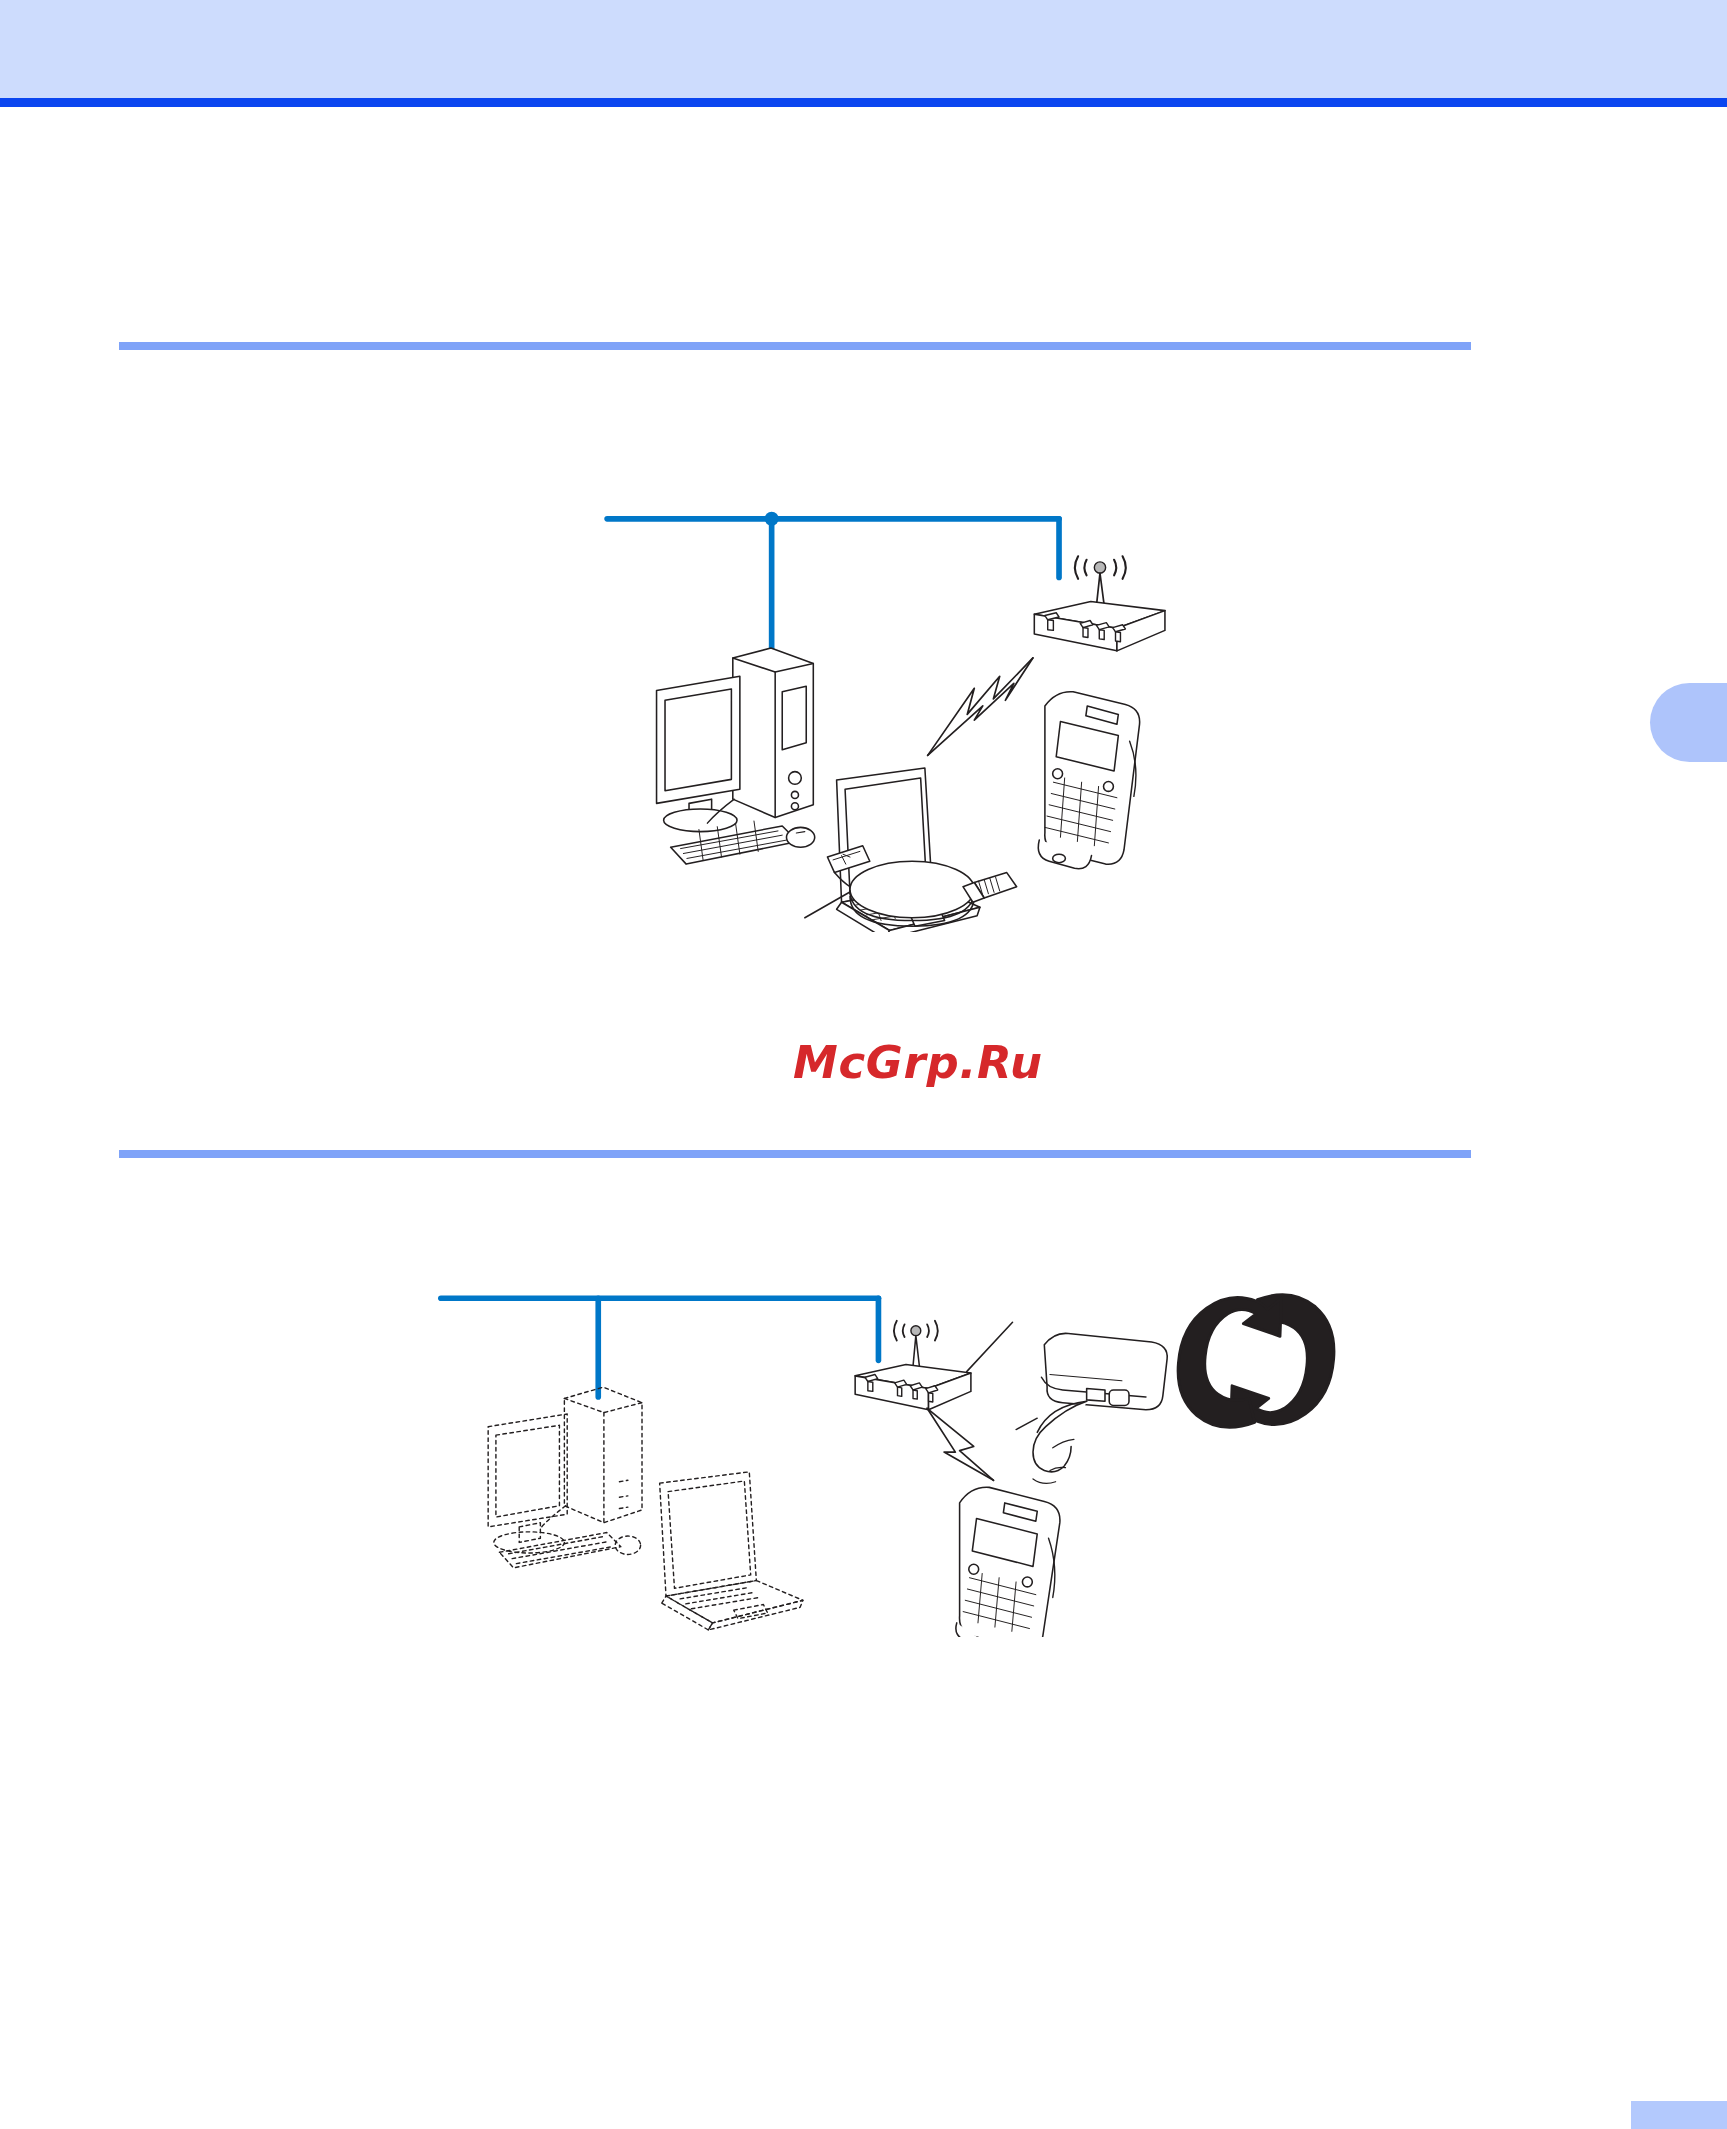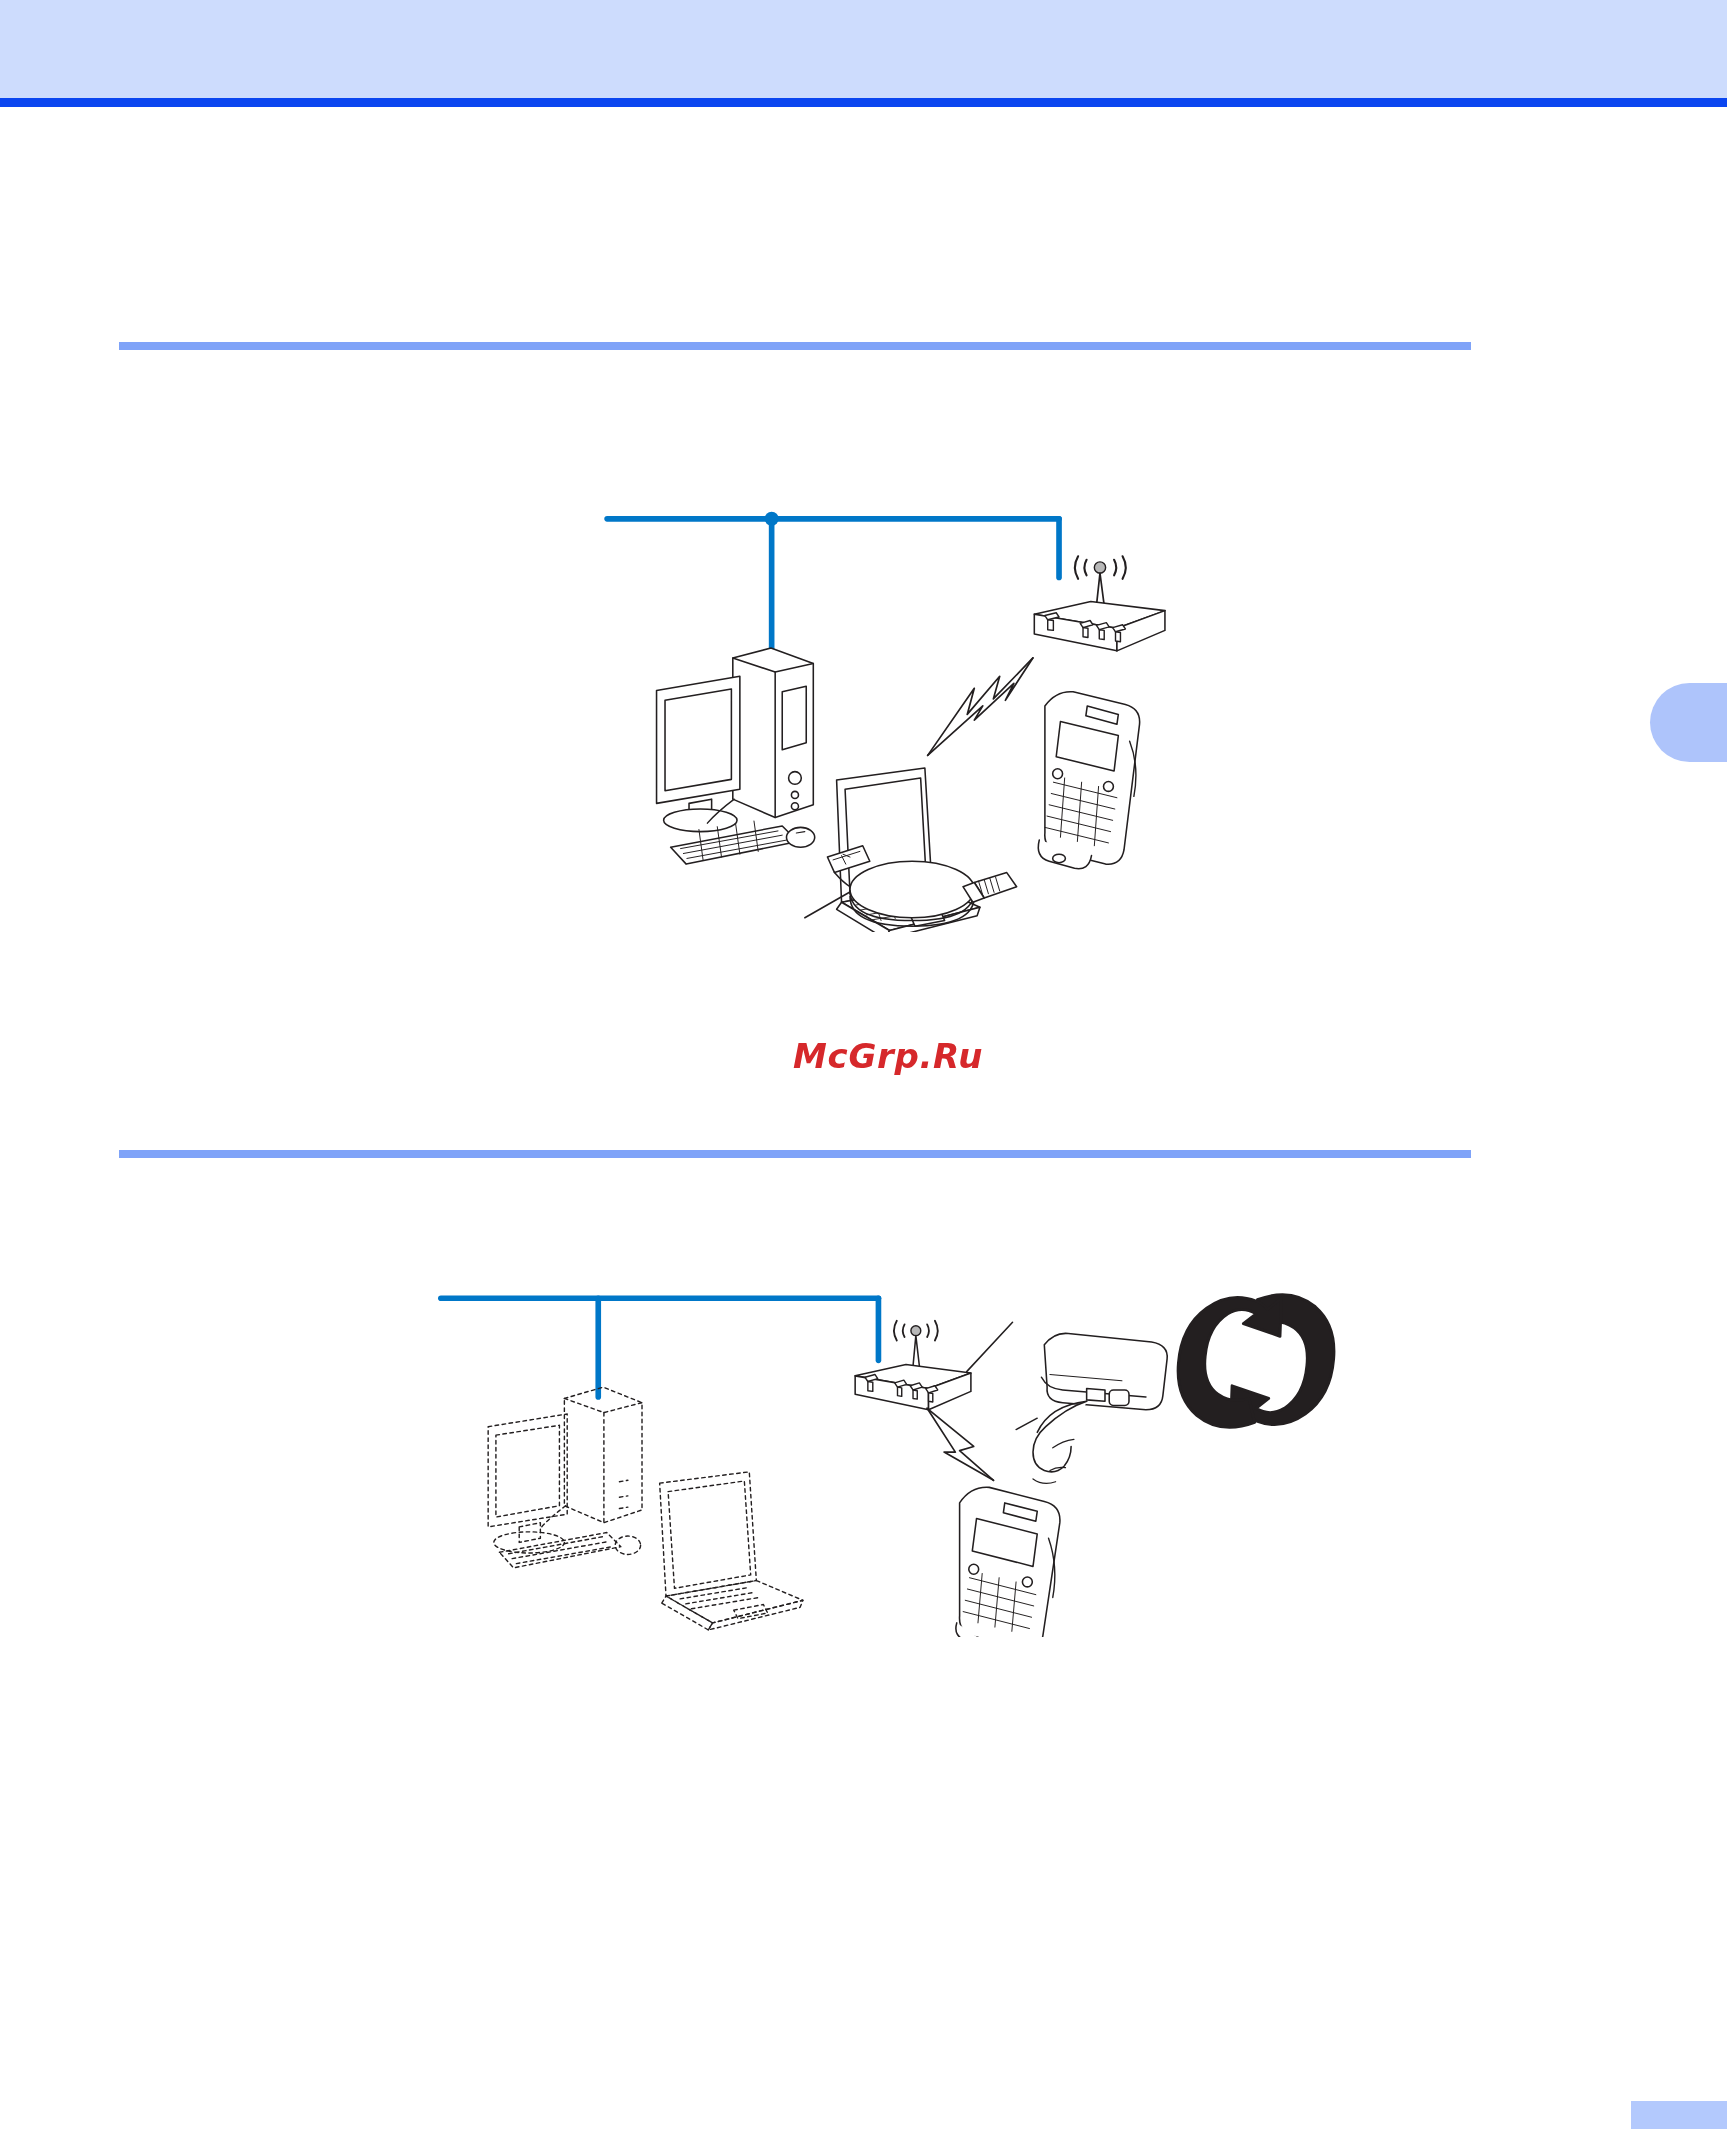--- a/index.html
+++ b/index.html
@@ -47,21 +47,21 @@
   .footer-block span{font-size:0px;}
 
   
   .sec-heading{position:absolute;font-size:0px;color:#1b3f8f;line-height:1;}
 
   
   .watermark{
     position:absolute;left:793px;top:1036px;
     font-family:"DejaVu Sans", sans-serif;
     font-style:italic;font-weight:bold;
-    font-size:34px;letter-spacing:0.7px;
+    font-size:45px;letter-spacing:0.7px;
     color:#d6282b;white-space:nowrap;
   }
 
   
   .figure{position:absolute;}
   .figure svg{display:block;}
   #fig-wireless-network{left:593px;top:494px;width:579px;height:438px;}
   #fig-wps-setup{left:416px;top:1270px;width:939px;height:367px;}
 
   .fig-caption{font-size:0px;}

